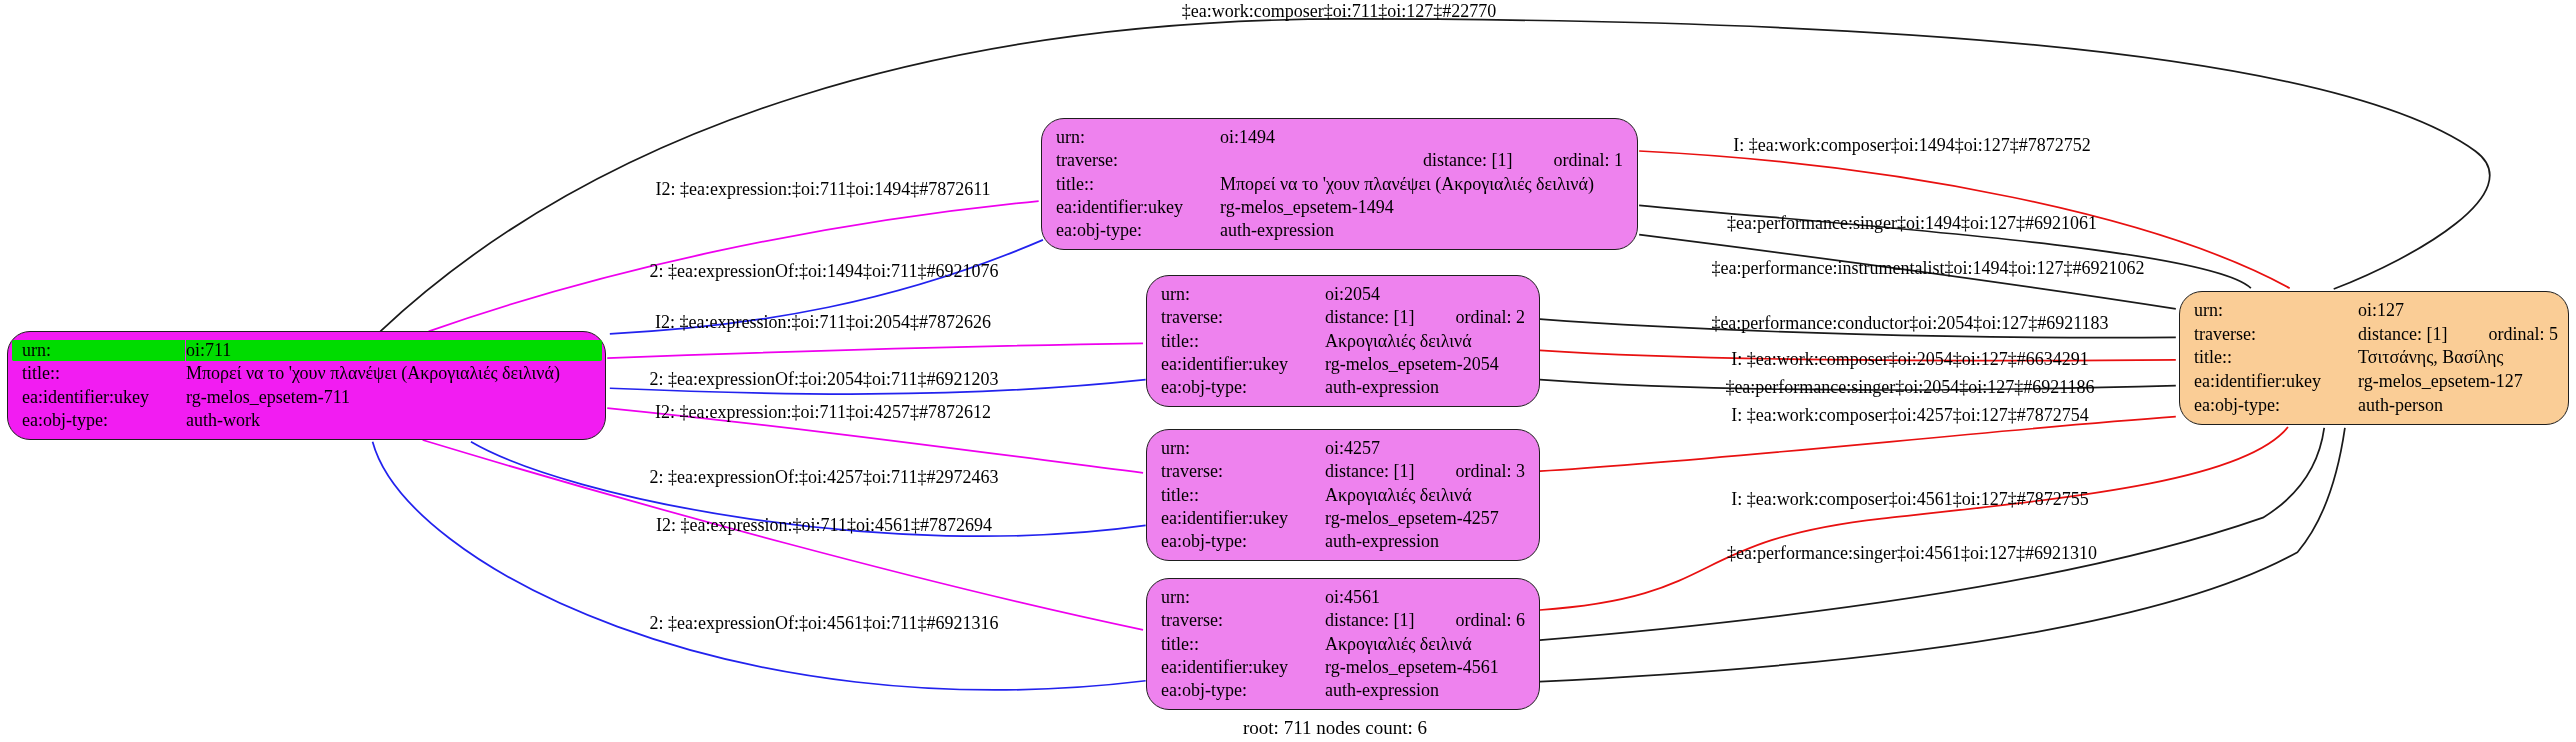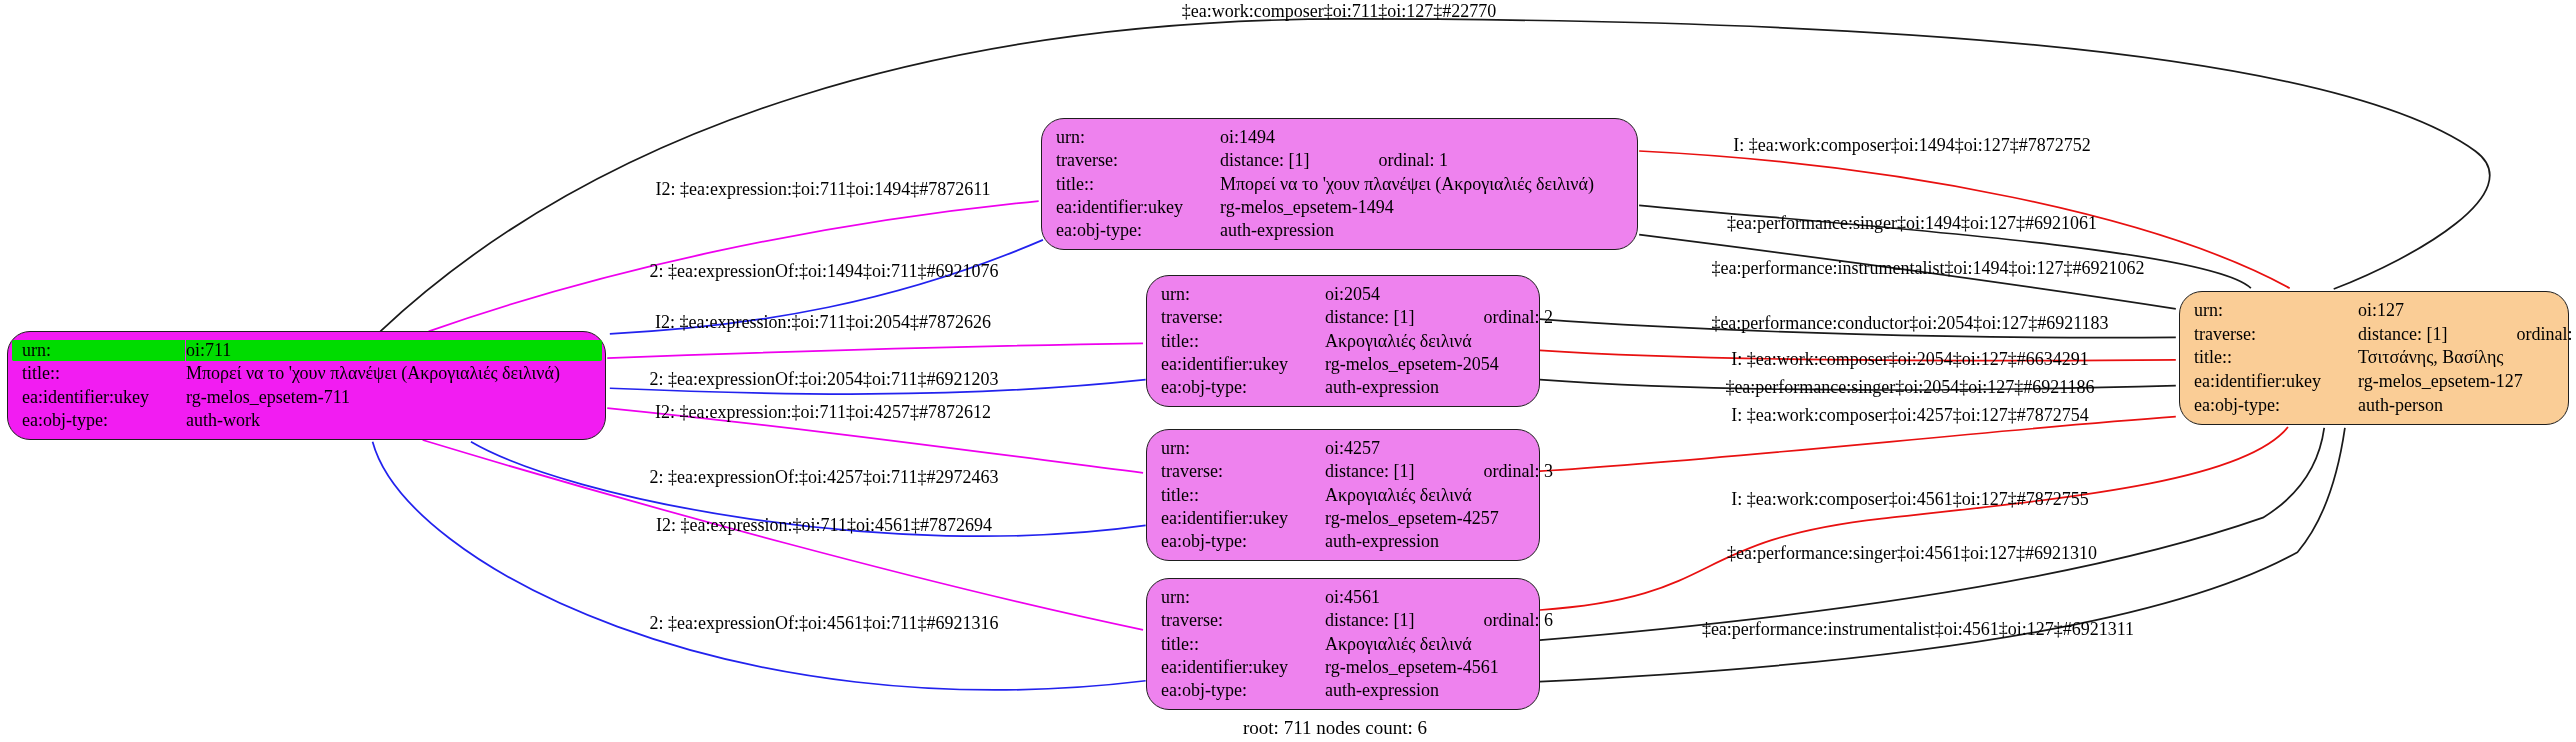--- a/index.html
+++ b/index.html
@@ -37,21 +37,21 @@
     padding:0 14px;
     white-space:nowrap;
   }
   .row.hl{
     background:#00dc00;
     margin:0 3.5px;
     padding:0 10.4px;
     border-radius:1.7px;
   }
   .row.hl .k{border-right:1.7px solid #f21cf2;}
-  .trav{display:flex;gap:69px;}
+  .trav{display:flex;gap:41px;justify-content:flex-end;}
 
   .edge-label{
     position:absolute;
     z-index:1;
     transform:translate(-50%,-50%);
     white-space:nowrap;
     font-size:18px;
     color:#000;
   }
   .caption{
@@ -116,21 +116,20 @@
   <div class="edge-label" style="left:824px;top:623px">2: ‡ea:expressionOf:‡oi:4561‡oi:711‡#6921316</div>
   <div class="edge-label" style="left:1912px;top:145px">I: ‡ea:work:composer‡oi:1494‡oi:127‡#7872752</div>
   <div class="edge-label" style="left:1912px;top:223px">‡ea:performance:singer‡oi:1494‡oi:127‡#6921061</div>
   <div class="edge-label" style="left:1928px;top:268px">‡ea:performance:instrumentalist‡oi:1494‡oi:127‡#6921062</div>
   <div class="edge-label" style="left:1910px;top:323px">‡ea:performance:conductor‡oi:2054‡oi:127‡#6921183</div>
   <div class="edge-label" style="left:1910px;top:359px">I: ‡ea:work:composer‡oi:2054‡oi:127‡#6634291</div>
   <div class="edge-label" style="left:1910px;top:387px">‡ea:performance:singer‡oi:2054‡oi:127‡#6921186</div>
   <div class="edge-label" style="left:1910px;top:415px">I: ‡ea:work:composer‡oi:4257‡oi:127‡#7872754</div>
   <div class="edge-label" style="left:1910px;top:499px">I: ‡ea:work:composer‡oi:4561‡oi:127‡#7872755</div>
   <div class="edge-label" style="left:1912px;top:553px">‡ea:performance:singer‡oi:4561‡oi:127‡#6921310</div>
-  <div class="edge-label" style="left:1918px;top:629px">‡ea:performance:instrumentalist‡oi:4561‡oi:127‡#6921311</div>
 
   <div class="node node-work" style="left:7px;top:331px;width:599px;height:109px">
     <div class="row hl">
       <span class="k">urn:</span>
       <span class="v">oi:711</span>
     </div>
     <div class="row">
       <span class="k">title::</span>
       <span class="v">Μπορεί να το 'χουν πλανέψει (Ακρογιαλιές δειλινά)</span>
     </div>

